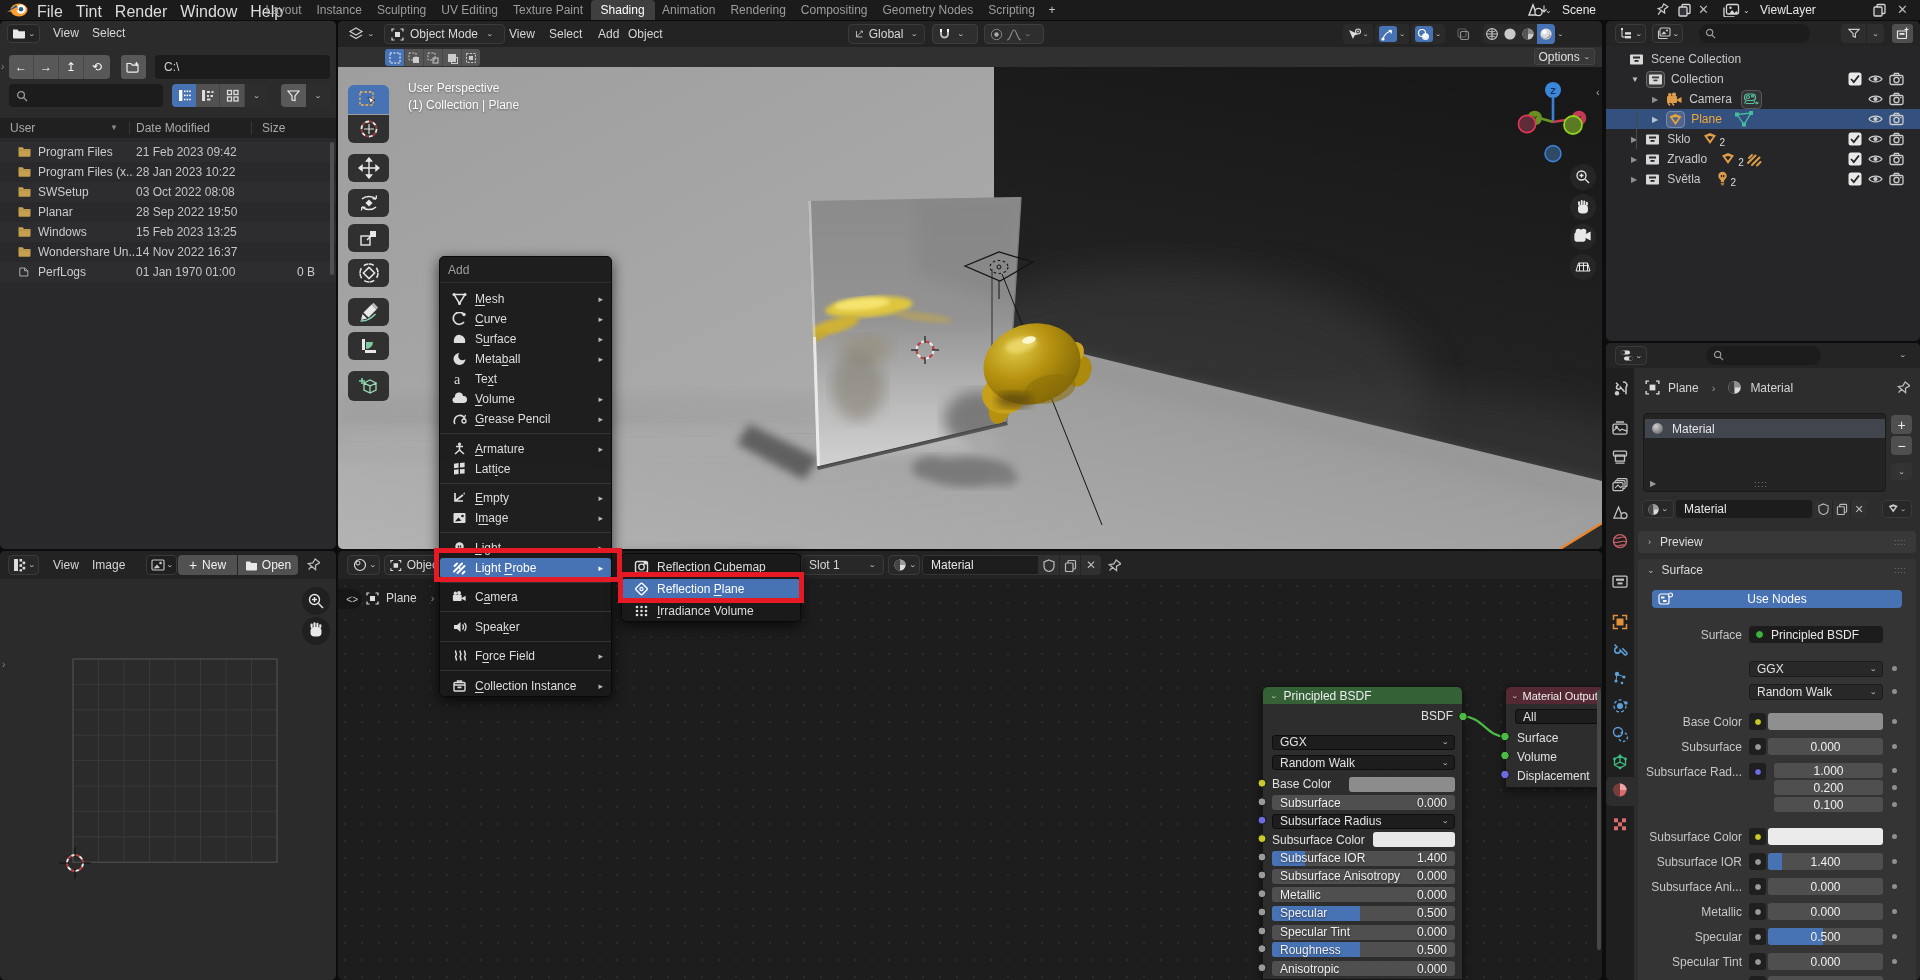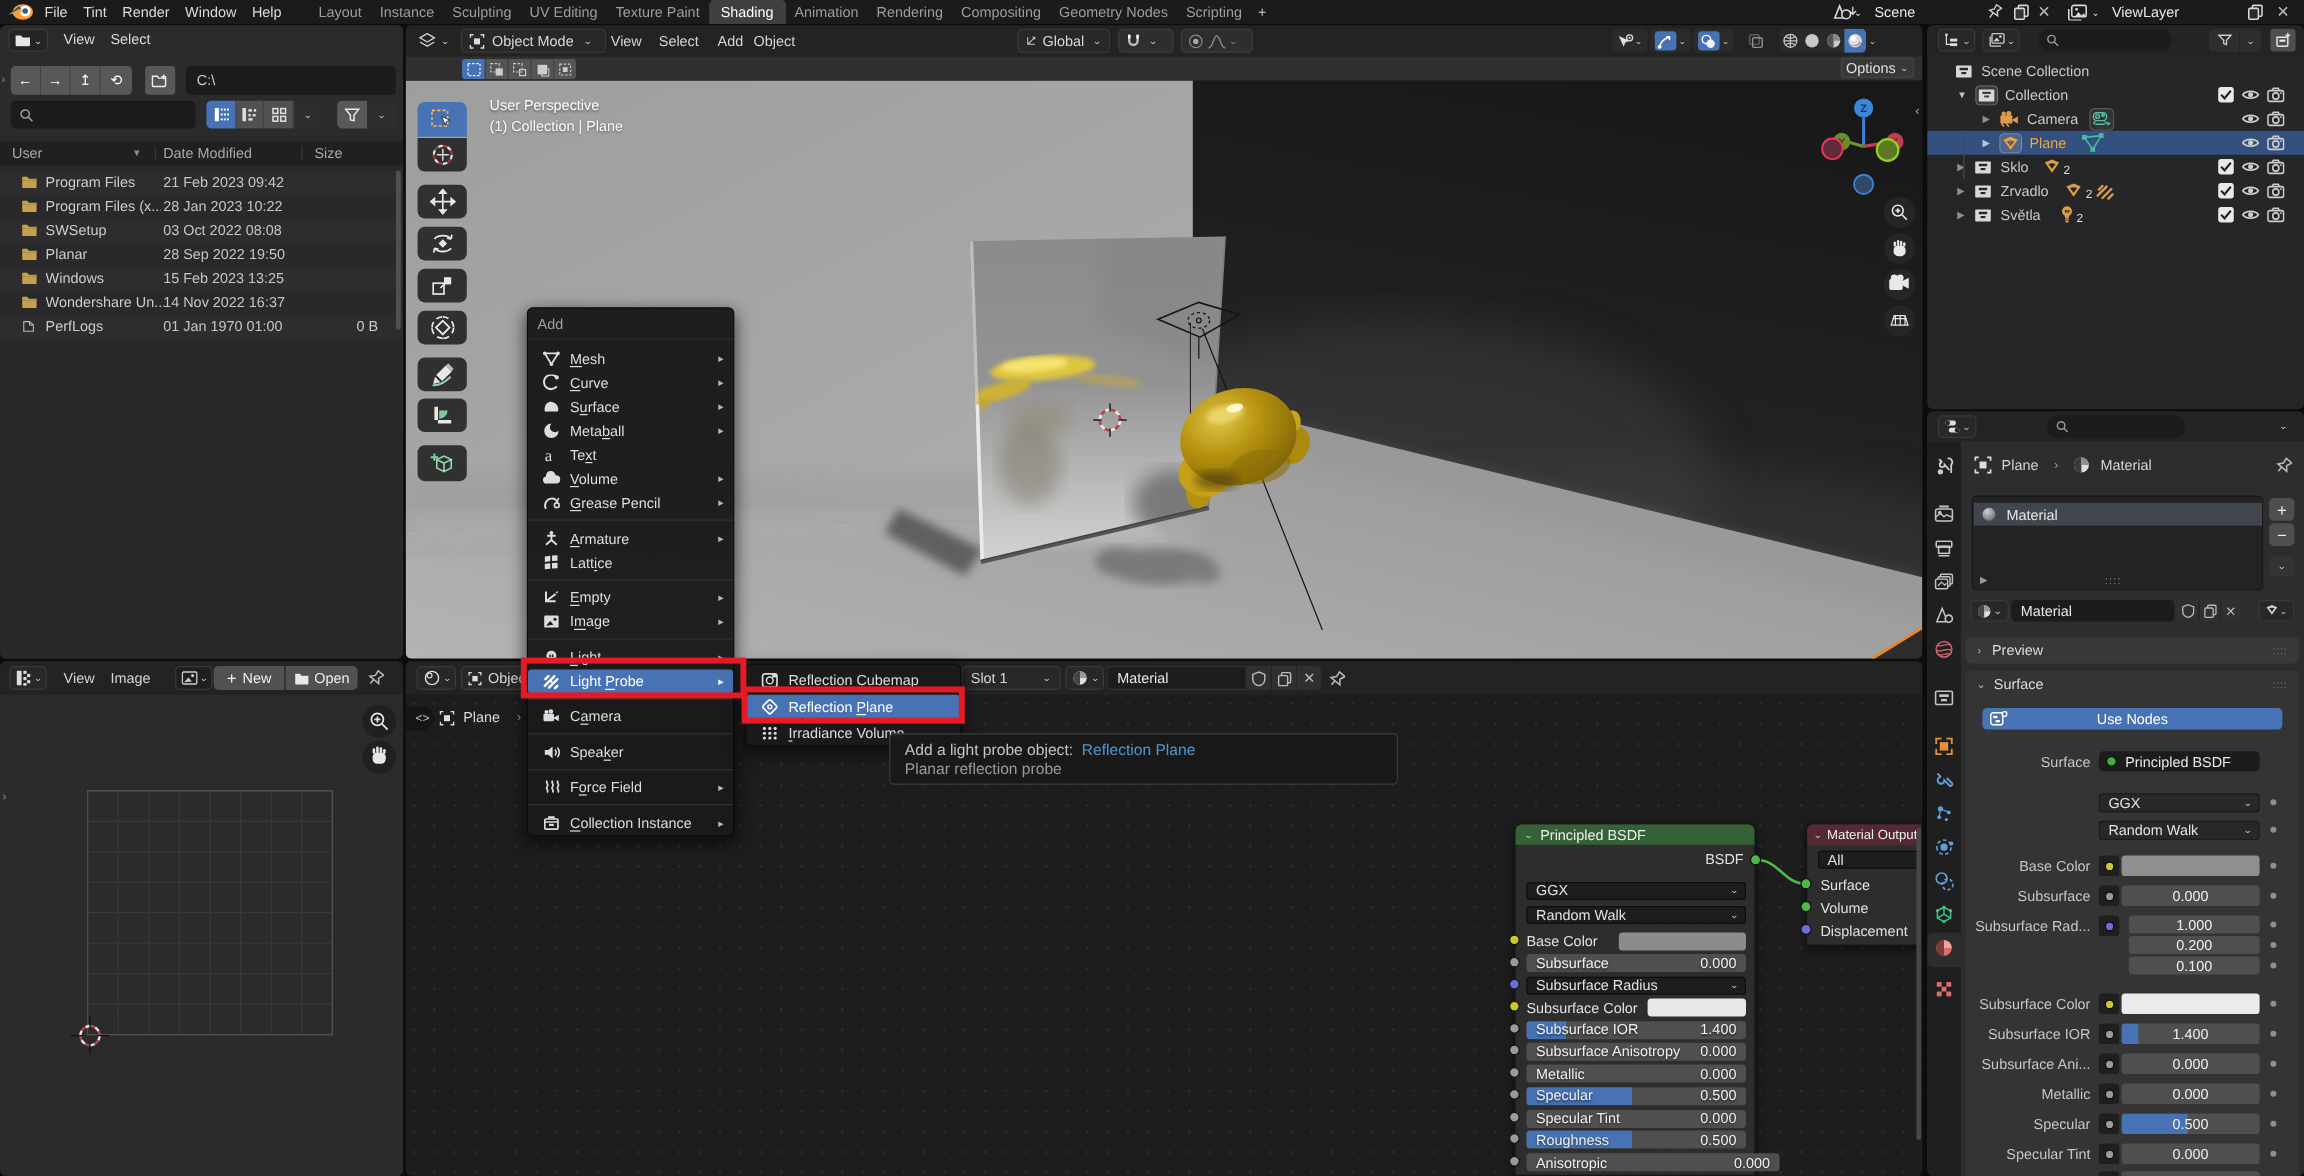--- a/index.html
+++ b/index.html
@@ -27,21 +27,21 @@
 <body>
 
 <div id="topbar" class="abs" style="left:0;top:0;width:1920px;height:20px;background:#1b1b1b">
  <svg class="abs" style="left:6px;top:2px" width="24" height="16" viewBox="0 0 24 16">
   <ellipse cx="13" cy="8" rx="8.5" ry="6.5" fill="#ff9d2e"></ellipse>
   <circle cx="15" cy="7.2" r="4.6" fill="#fff"></circle>
       <circle cx="15" cy="7.2" r="2.3" fill="#2a5b8a"></circle>
   <path d="M1 10 L10 3 l2 3 z" fill="#265787"></path>
       <path d="M1 10 L11 5 l1.5 3z" fill="#ff9d2e"></path>
  </svg>
- <div class="abs" style="left:37px;top:3px;display:flex;gap:13px;color:#dcdcdc;font-size:12px">
+ <div class="abs" style="left:37px;top:3px;display:flex;gap:13px;color:#dcdcdc;font-size:16px">
   <span>File</span>
       <span>Tint</span>
       <span>Render</span>
       <span>Window</span>
       <span>Help</span>
  </div>
  <div class="abs" style="left:258px;top:0;height:20px;display:flex;align-items:center;color:#9d9d9d;font-size:12px">
   <span style="padding:0 7.5px">Layout</span>
       <span style="padding:0 7.5px">Instance</span>
       <span style="padding:0 7.5px">Sculpting</span>
@@ -1279,21 +1279,21 @@
       </div>
   <div class="slider" style="left:9px;top:237.5px;width:183px;height:15px">
         <span class="lab">Specular Tint</span>
         <span class="val">0.000</span>
       </div>
   <div class="slider" style="left:9px;top:255px;width:183px;height:15px">
         <div class="fill" style="width:88px"></div>
         <span class="lab">Roughness</span>
         <span class="val">0.500</span>
       </div>
-  <div class="slider" style="left:9px;top:274px;width:211px;height:15px">
+  <div class="slider" style="left:9px;top:274px;width:183px;height:15px">
         <span class="lab">Anisotropic</span>
         <span class="val">0.000</span>
       </div>
  </div>
 
  <div class="abs" style="left:1167px;top:135px;width:97px;height:102px;background:#2f2f2fe8;border:1px solid #151515;border-radius:6px 0 0 0;box-shadow:0 3px 8px #0008">
   <div class="abs" style="left:0;top:0;right:0;height:17px;background:#542933;border-radius:5px 0 0 0;display:flex;align-items:center;padding-left:5px;color:#eee;white-space:nowrap;overflow:hidden;font-size:11px"><span class="chev" style="margin-right:4px">⌄</span>Material Output</div>
   <div class="drop" style="left:9px;top:22px;width:86px;height:15px">All</div>
   <div class="abs" style="left:11px;top:43.5px;color:#e0e0e0">Surface</div>
   <div class="abs" style="left:11px;top:62.5px;color:#e0e0e0">Volume</div>
@@ -1505,17 +1505,13 @@
             <circle cx="3" cy="11" r="1.3"></circle>
             <circle cx="7.5" cy="11" r="1.3"></circle>
             <circle cx="12" cy="11" r="1.3"></circle>
           </g>
         </svg>
         <span><span class="u">I</span>rradiance Volume</span>
       </div>
  </div>
  <div class="abs" style="left:434px;top:548px;width:188px;height:34px;border:5px solid #e51a25"></div>
  <div class="abs" style="left:618px;top:572px;width:186px;height:31px;border:5px solid #e51a25"></div>
- <div class="abs" style="left:741px;top:611px;width:424px;height:43px;background:#191919f2;border:1px solid #3c3c3c;border-radius:4px;padding:5px 0 0 12px;font-size:13px;color:#c3c3c3">
-  <div>Add a light probe object:&nbsp; <span style="color:#5096d2">Reflection Plane</span></div>
-  <div style="color:#9a9a9a;margin-top:1px">Planar reflection probe</div>
- </div>
 </div>
 
 </body></html>

